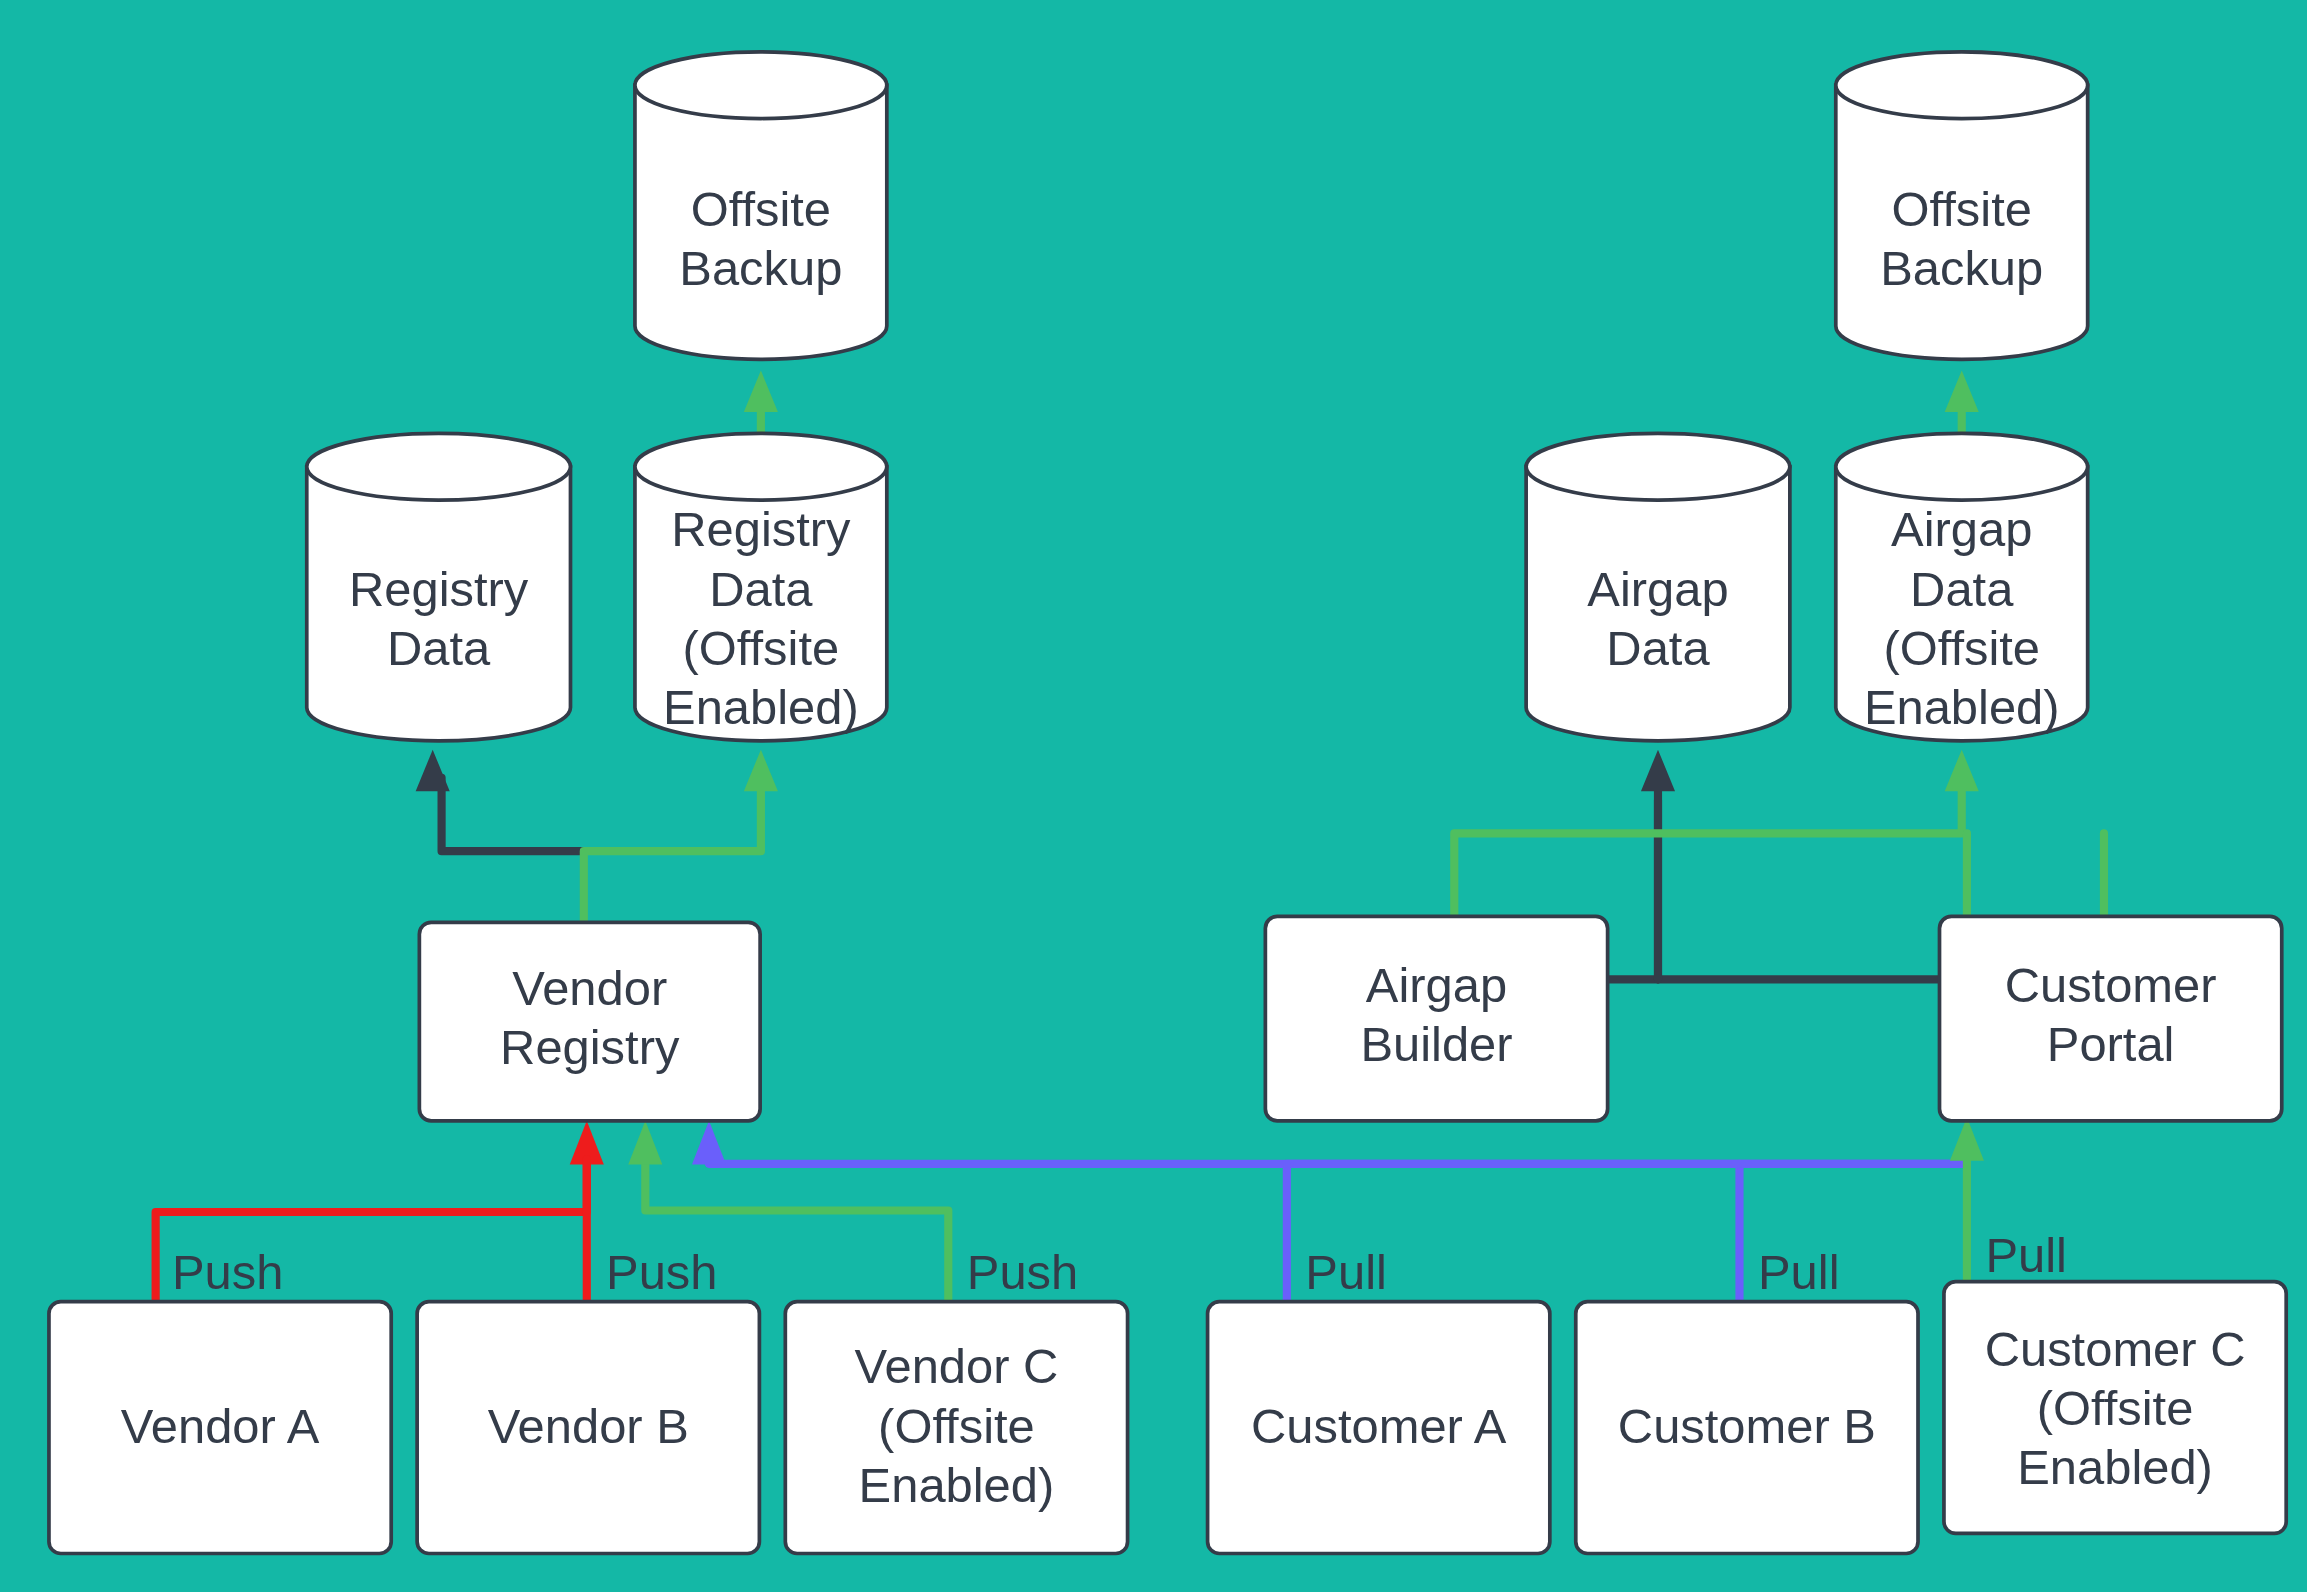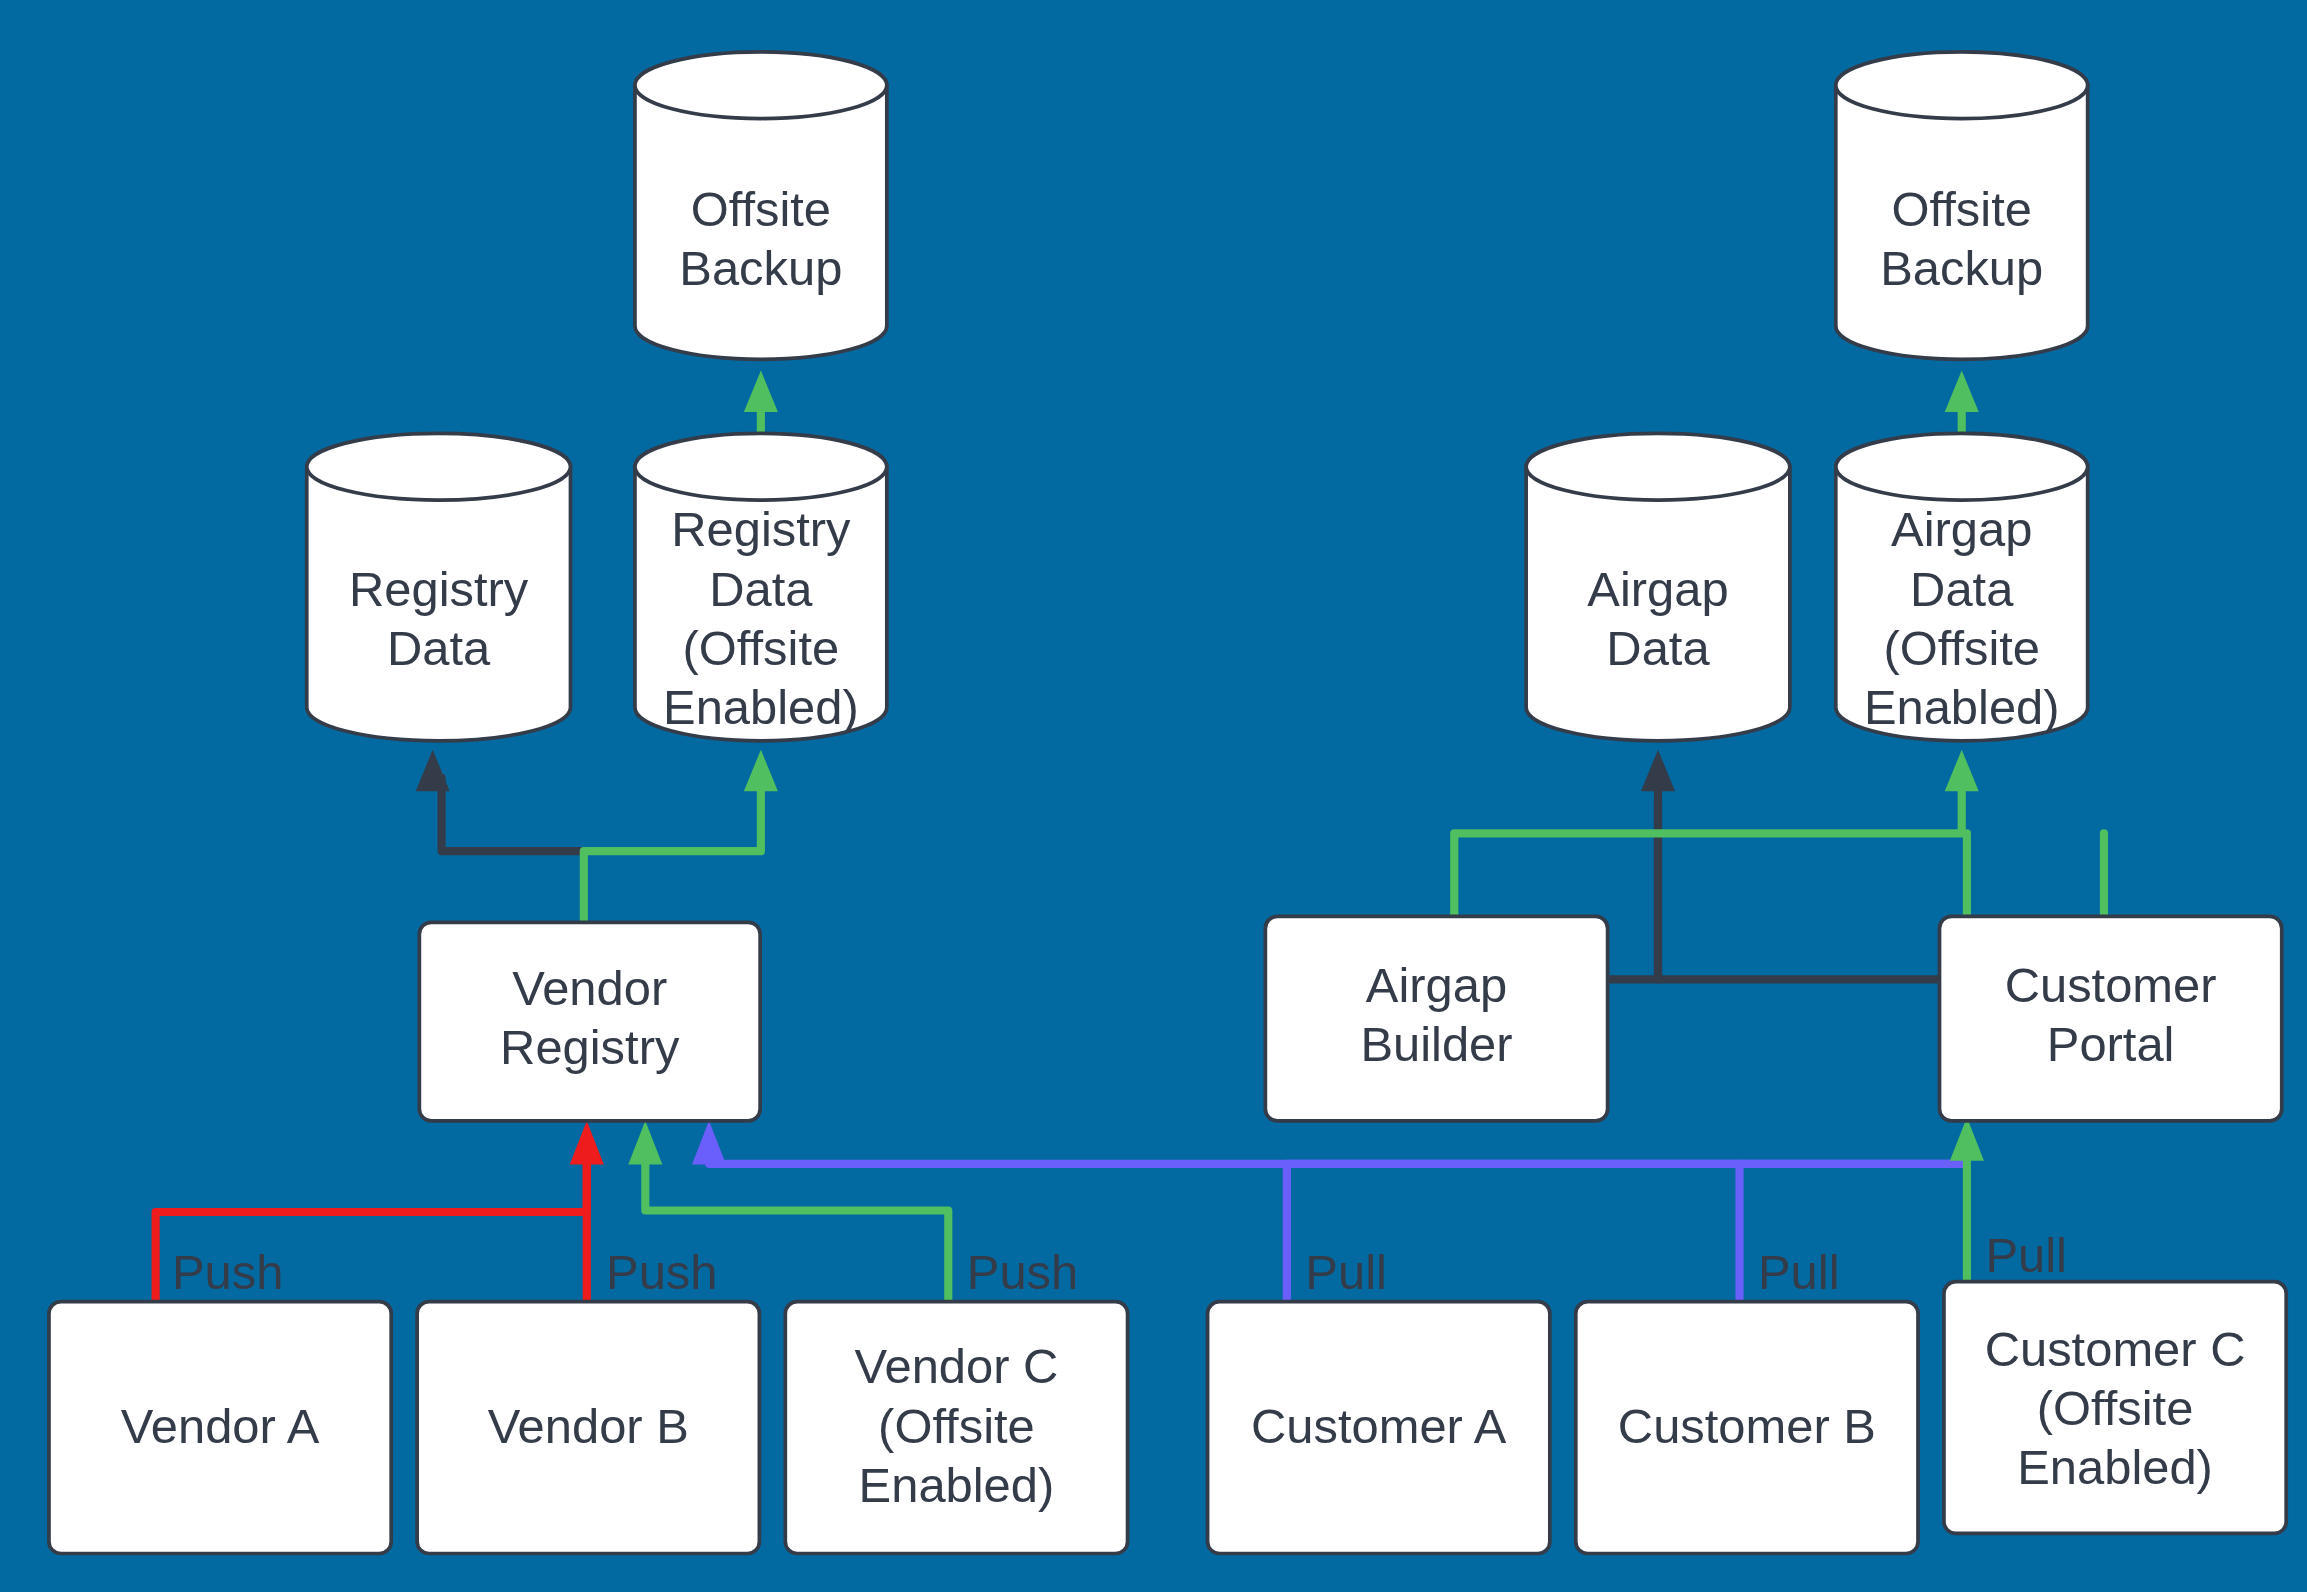--- a/index.html
+++ b/index.html
@@ -10,21 +10,21 @@
   body {
     width: 2307px;
     height: 1592px;
     font-family: "Liberation Sans", sans-serif;
     overflow: hidden;
   }
   #diagram-root {
     position: relative;
     width: 2307px;
     height: 1592px;
-    background: #0369a1;
+    background: #14b8a6;
   }
   svg.canvas {
     display: block;
     width: 2307px;
     height: 1592px;
   }
   .node-shape {
     fill: #ffffff;
     stroke: #343C49;
     stroke-width: 5;

